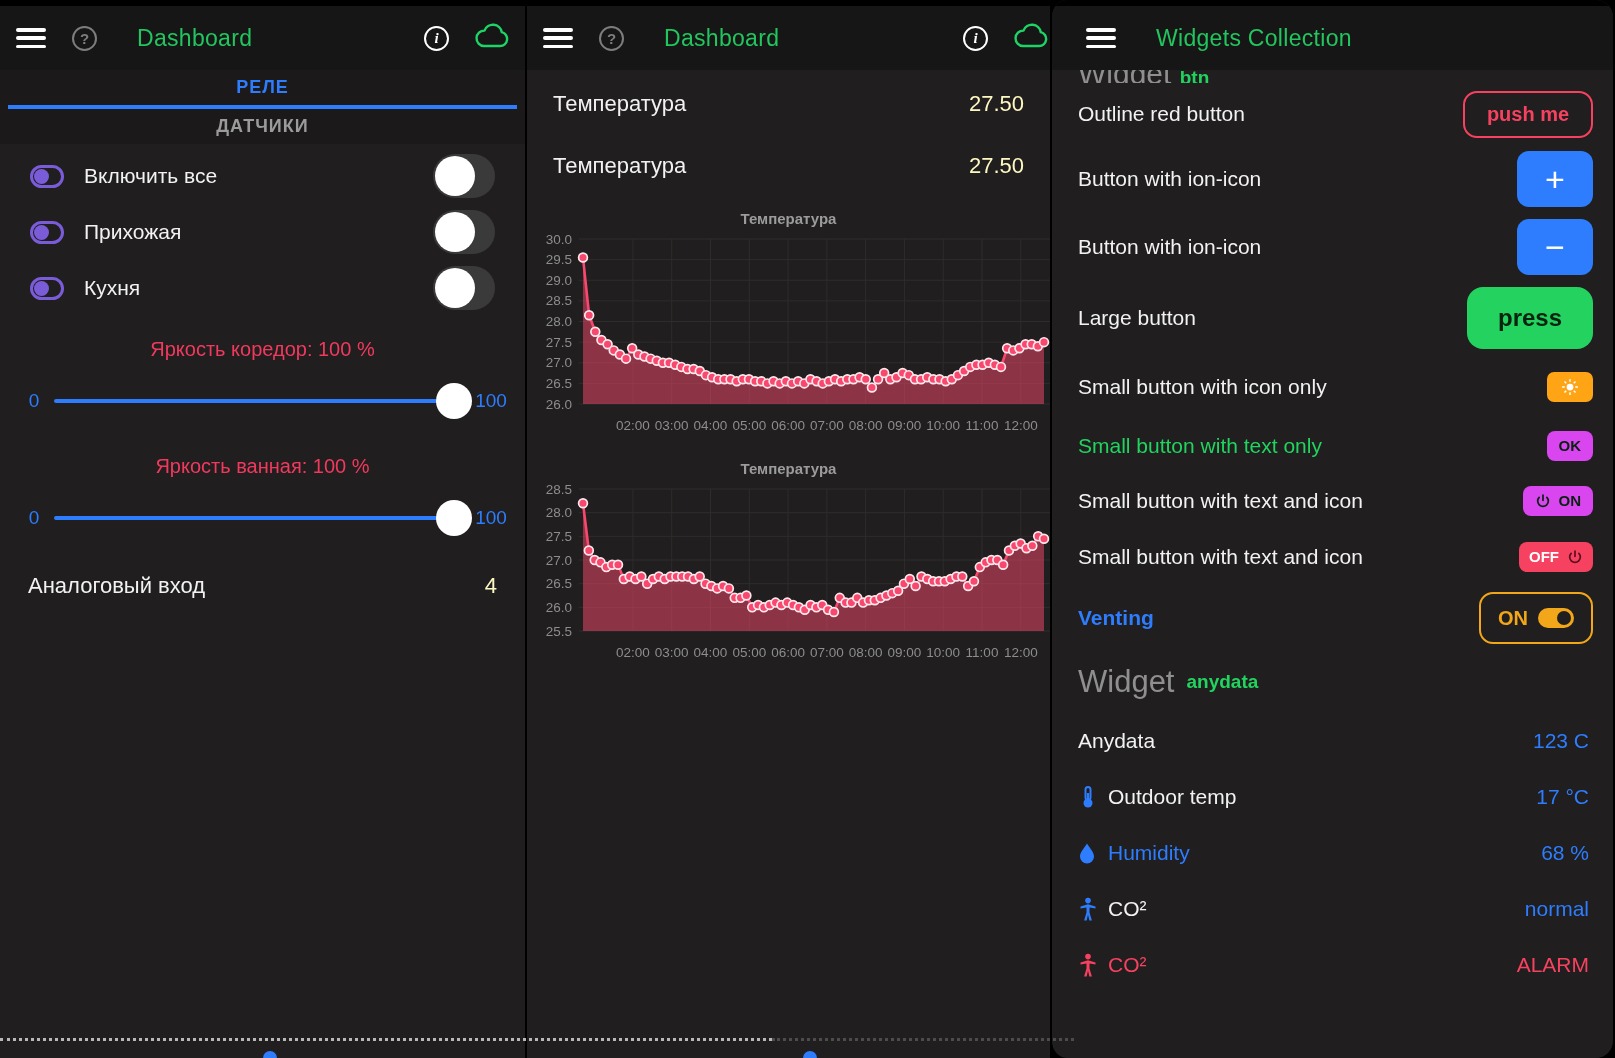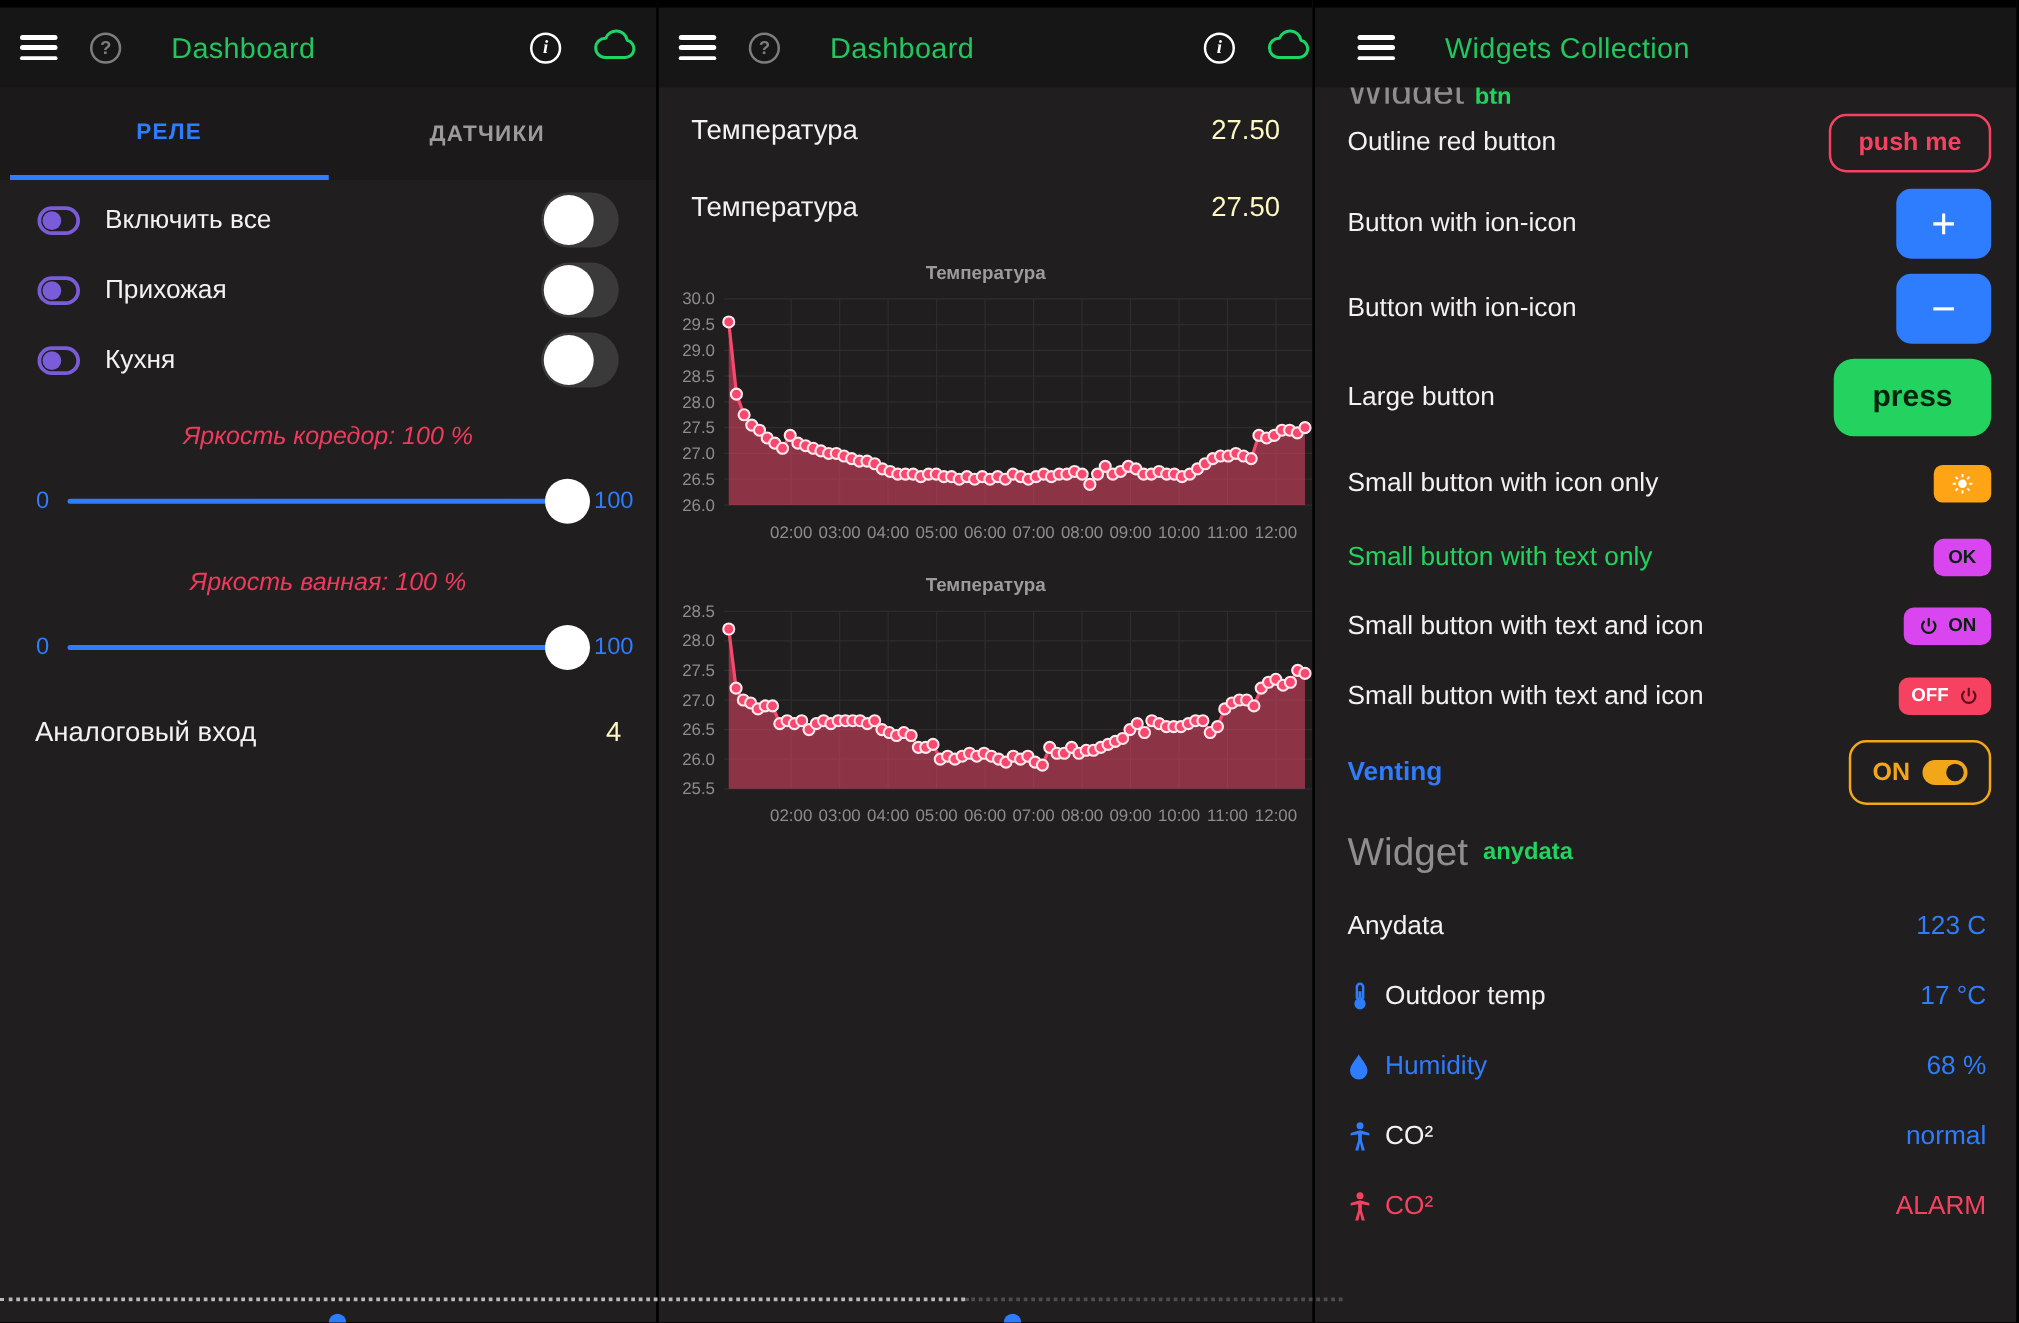--- a/index.html
+++ b/index.html
@@ -4,48 +4,48 @@
 <style>
   * { margin:0; padding:0; box-sizing:border-box; }
   html,body { background:#000; }
   body { width:1615px; height:1058px; overflow:hidden; position:relative;
          font-family:"Liberation Sans","DejaVu Sans",sans-serif; color:#eee; }
   .app { display:flex; width:1615px; height:1058px; }
   .panel { background:#201e1e; height:1058px; position:relative; overflow:hidden; }
   .panel + .panel { border-left:2px solid #000; }
   #panel-relay { width:525px; }
   #panel-sensors { width:525px; }
-  #panel-widgets { width:563px; }
+  #panel-widgets { width:563px;border-radius:17px; }
 
   
   .hdr { height:70px; background:#161616; display:flex; align-items:center; padding:0 16px;
          border-top:6px solid #000; }
   .burger { width:30px; height:20px; display:flex; flex-direction:column; justify-content:space-between; cursor:pointer; }
   .burger span { display:block; height:3.5px; background:#fff; border-radius:2px; }
   .circ { width:25px; height:25px; border-radius:50%; display:flex; align-items:center; justify-content:center;
           font-size:15px; font-weight:700; }
   .help { border:2px solid #7d7d7d; color:#7d7d7d; margin-left:26px; }
   .info { border:2px solid #fff; color:#fff; font-family:"Liberation Serif",serif; font-style:italic; }
   .hdr-title { font-size:23px; font-weight:400; color:#22c55e; margin-left:40px; letter-spacing:.3px; }
   .hdr-spacer { flex:1; }
   .cloud-icon { margin-left:26px; }
 
   
-  .tabbar { display:flex; padding:0 8px; height:74px; background:#1b1919; }
+  .tabbar { display:flex; padding:0 8px; height:74px; background:#1b1919;flex-direction:column; }
   .tab { flex:1; display:flex; align-items:center; justify-content:center;
          font-size:18px; font-weight:700; letter-spacing:1px; color:#9b9b9b; cursor:pointer; }
   .tab.active { color:#2d7dfe; border-bottom:4px solid #2d7dfe; }
   .swrow { display:flex; align-items:center; height:56px; padding:0 30px; }
   .relay-glyph { width:34px; height:23px; border:3px solid #7a5cd9; border-radius:12px; position:relative; flex:none; }
   .relay-glyph::after { content:""; position:absolute; left:1px; top:1px; width:15px; height:15px;
                         background:#7a5cd9; border-radius:50%; }
   .swrow .lbl { font-size:21px; color:#f2f2f2; margin-left:20px; flex:1; }
   .switch { width:62px; height:44px; background:#3a3a3a; border-radius:22px; position:relative; cursor:pointer; flex:none; }
   .switch .knob { position:absolute; left:2px; top:2px; width:40px; height:40px; background:#fff; border-radius:50%; }
-  .slider-caption { text-align:center; color:#f1395e; font-size:20px; margin-top:22px;font-style:italic; }
+  .slider-caption { text-align:center; color:#f1395e; font-size:20px; margin-top:22px; }
   .slider-row { display:flex; align-items:center; padding:0 14px; height:80px; }
   .slider-min,.slider-max { color:#2d7dfe; font-size:19px; width:40px; text-align:center; flex:none; }
   .slider-track { flex:1; height:4px; background:#2d7dfe; border-radius:2px; position:relative; cursor:pointer; }
   .slider-thumb { position:absolute; top:50%; left:96%; width:36px; height:36px; background:#fff;
                   border-radius:50%; transform:translate(-50%,-50%); cursor:grab; }
   .kv { display:flex; align-items:center; justify-content:space-between; padding:0 28px; height:56px; }
   .kv .k { font-size:22px; color:#f2f2f2; }
   .kv .v { font-size:22px; color:#fef9c3; }
 
   

